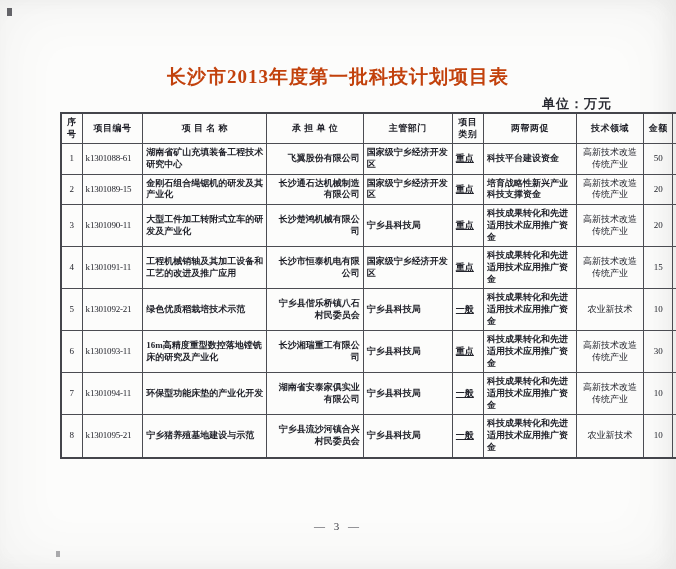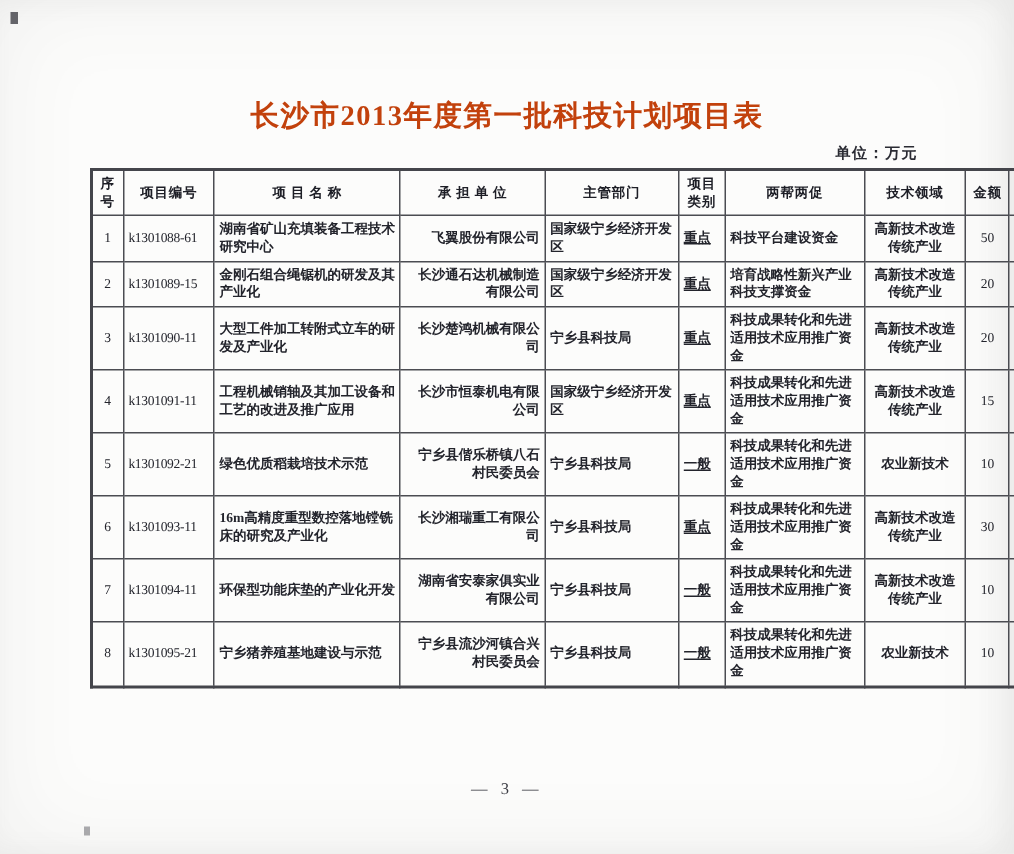--- a/index.html
+++ b/index.html
@@ -17,21 +17,21 @@
   .artifact{position:absolute;background:#4a4a50;}
   .artifact.tl{left:7px;top:8px;width:5px;height:8px;opacity:.85;}
   .artifact.bl{left:56px;top:551px;width:4px;height:6px;opacity:.45;}
   .title{
     position:absolute;left:0;top:64px;width:100%;margin:0;
     text-align:center;font-size:19px;font-weight:bold;
     letter-spacing:1px;color:#c2410c;
   }
   .unit-note{
     position:absolute;right:64px;top:95px;
-    font-size:10px;font-weight:bold;color:#2a2b33;letter-spacing:1px;
+    font-size:13px;font-weight:bold;color:#2a2b33;letter-spacing:1px;
   }
   table.projects{
     position:absolute;left:60px;top:112px;width:662px;
     border-collapse:collapse;table-layout:fixed;
     font-size:9px;color:#23242c;
   }
   table.projects th,table.projects td{
     border:1px solid #4b4c52;
     vertical-align:middle;
     padding:3px 3px;
@@ -47,21 +47,21 @@
     text-align:left;font-weight:bold;
     padding:2px 4px 2px 8px;font-size:9px;letter-spacing:1px;
   }
   td.col-no{text-align:center;}
   td.col-code{text-align:left;padding-left:2px;letter-spacing:-0.2px;font-family:"Liberation Serif","DejaVu Serif",serif;}
   td.col-name{text-align:left;font-weight:bold;margin-top:20px;}
   td.col-unit{text-align:right;font-weight:bold;}
   td.col-dept{text-align:left;font-weight:bold;}
   td.col-category{text-align:left;font-weight:bold;text-decoration:underline;}
   td.col-plan{text-align:left;font-weight:bold;}
-  td.col-field{text-align:center;font-weight:bold;}
+  td.col-field{text-align:center;font-weight:normal;}
   td.col-amount{text-align:center;}
   td.col-remark{text-align:center;font-weight:bold;}
   col.col-no{width:3.2%;}
   col.col-code{width:9.2%;}
   col.col-name{width:18.8%;}
   col.col-unit{width:14.6%;}
   col.col-dept{width:13.5%;}
   col.col-category{width:4.7%;}
   col.col-plan{width:14.1%;}
   col.col-field{width:10.2%;}

